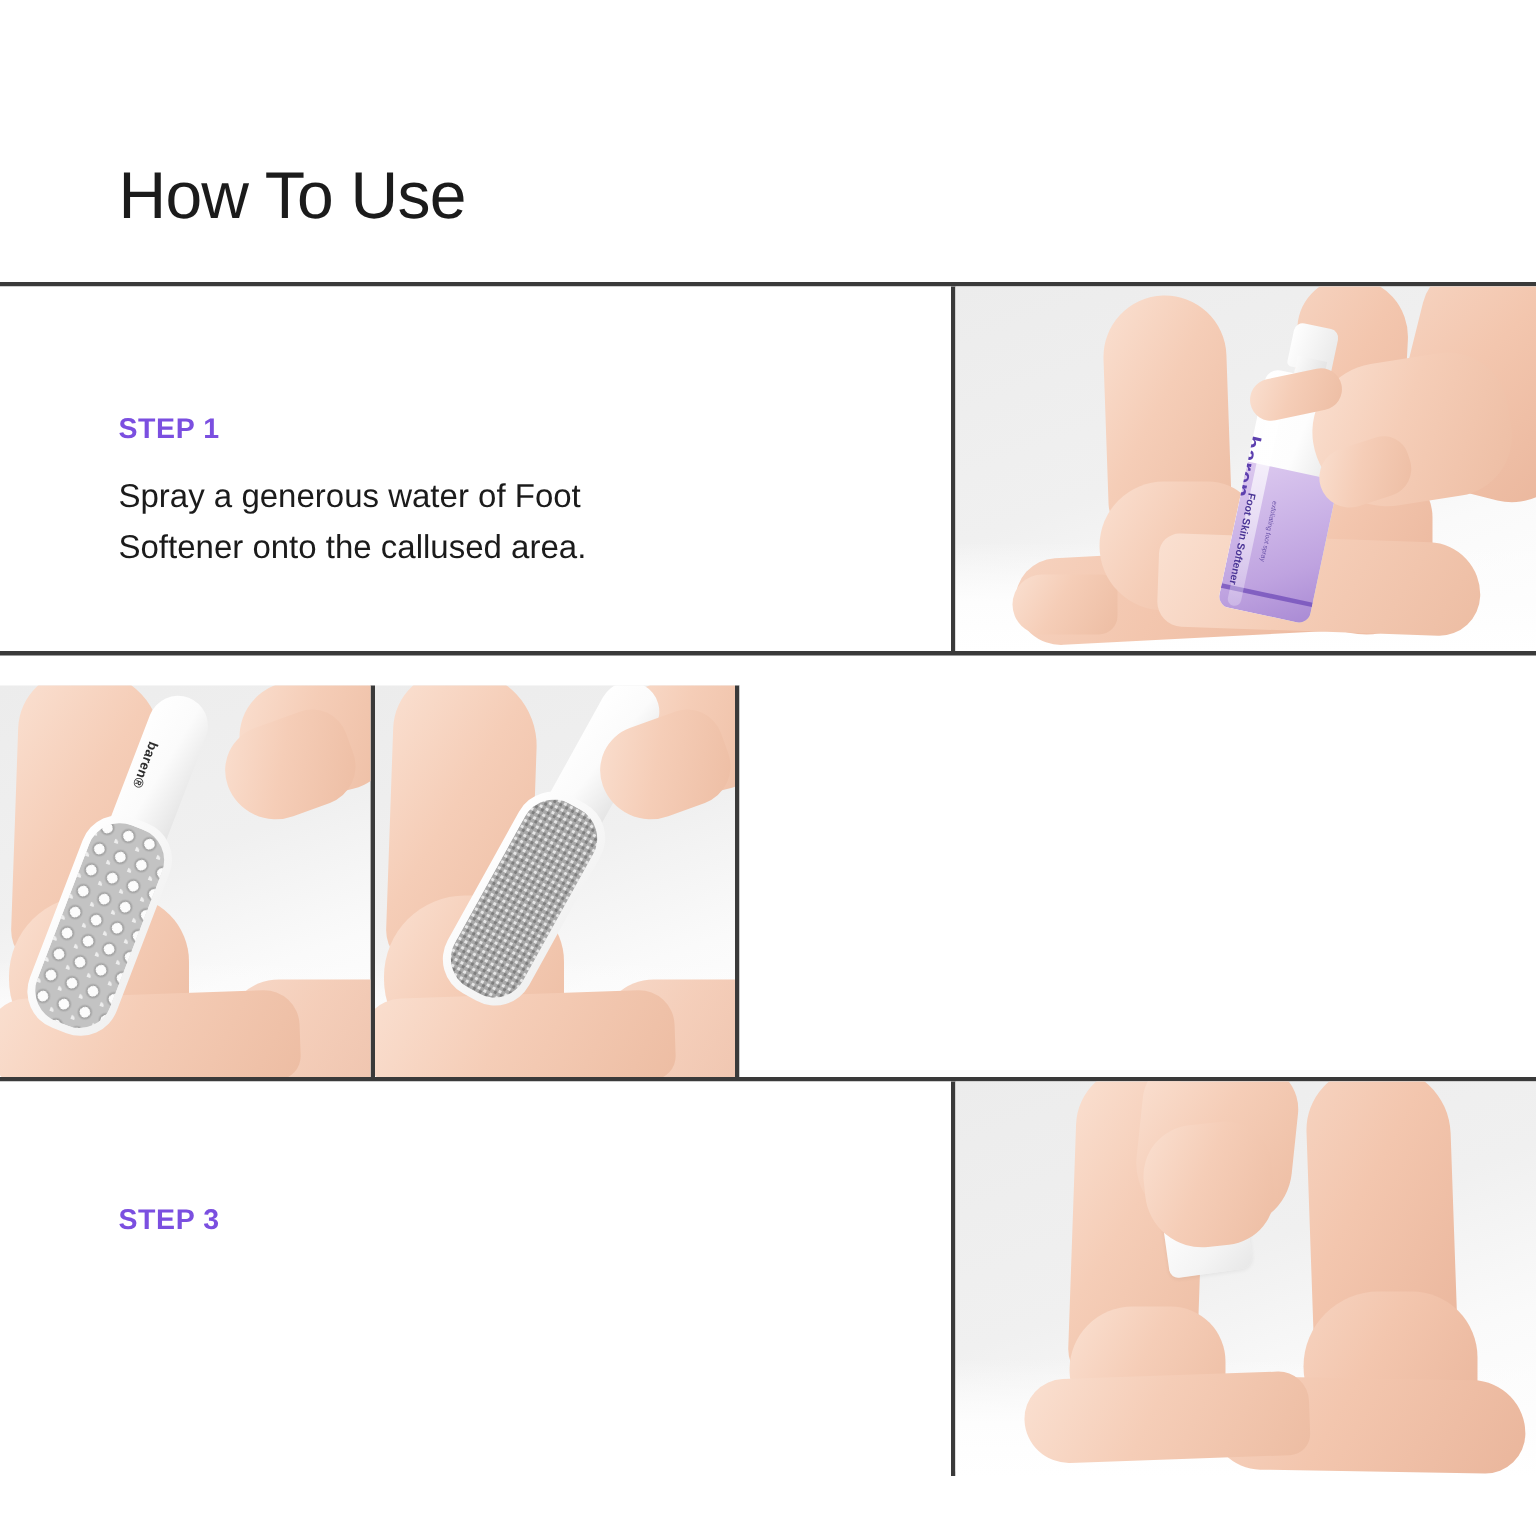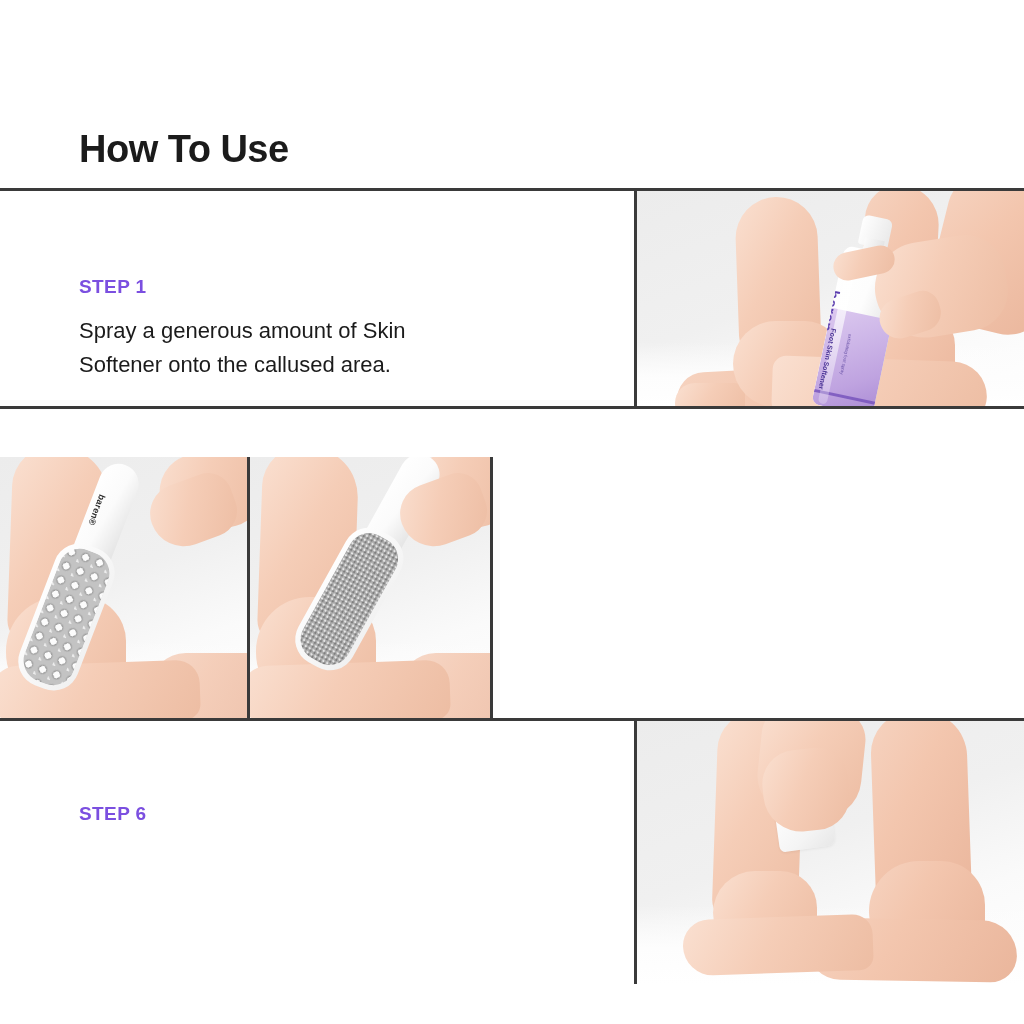--- a/index.html
+++ b/index.html
@@ -18,23 +18,23 @@
     position: relative;
     width: 1024px;
     height: 1024px;
     background: #ffffff;
   }
 
   
   .title {
     position: absolute;
     left: 79px;
-    top: 104px;
-    font-size: 38px;
-    font-weight: 700;
+    top: 78px;
+    font-size: 44px;
+    font-weight: 400;
     letter-spacing: -0.5px;
     color: #1b1b1b;
     line-height: 1.1;
   }
 
   
   .grid {
     position: absolute;
     left: 0;
     top: 188px;
@@ -44,21 +44,21 @@
     border-bottom: 3px solid #3a3a3a;
     box-sizing: border-box;
   }
   .row {
     position: absolute;
     left: 0;
     width: 1024px;
     display: flex;
     box-sizing: border-box;
   }
-  .row-1 { top: 0px;   height: 218px; border-bottom: 3px solid #3a3a3a; }
+  .row-1 { top: 0px;   height: 246px; border-bottom: 3px solid #3a3a3a; }
   .row-2 { top: 266px; height: 264px; border-bottom: 3px solid #3a3a3a; }
   .row-3 { top: 530px; height: 263px; }
 
   .cell { position: relative; height: 100%; box-sizing: border-box; overflow: hidden; }
   .cell-text  { background: #ffffff; }
   .cell-photo { background: #f2f2f2; }
 
   .vline-r1 { width: 637px; border-right: 3px solid #3a3a3a; }
   .r1-photo { width: 387px; }
 
@@ -393,21 +393,21 @@
 
   <h1 class="title">How To Use</h1>
 
   <div class="grid">
 
     <div class="row row-1">
 
       <div class="cell cell-text vline-r1">
         <div class="step-block">
           <div class="step-label">STEP 1</div>
-          <p class="step-body">Spray a generous amount of Skin
+          <p class="step-body">Spray a generous water of Foot
 Softener onto the callused area.</p>
         </div>
       </div>
 
       <div class="cell cell-photo r1-photo">
         <div class="scene">
           <div class="floor"></div>
           <div class="skin s1-leg-back"></div>
           <div class="skin s1-heel-back"></div>
           <div class="skin s1-foot-back"></div>
@@ -484,21 +484,21 @@
 
       <div class="cell cell-text r2-text">
         
       </div>
     </div>
 
     <div class="row row-3">
 
       <div class="cell cell-text r3-text">
         <div class="step-block">
-          <div class="step-label">STEP 6</div>
+          <div class="step-label">STEP 3</div>
         </div>
       </div>
 
       <div class="cell cell-photo r3-photo">
         <div class="scene">
           <div class="floor"></div>
           <div class="skin s3-leg-r"></div>
           <div class="skin s3-ankle-r"></div>
           <div class="skin s3-foot-r"></div>
           <div class="skin skin-l s3-leg-l"></div>

